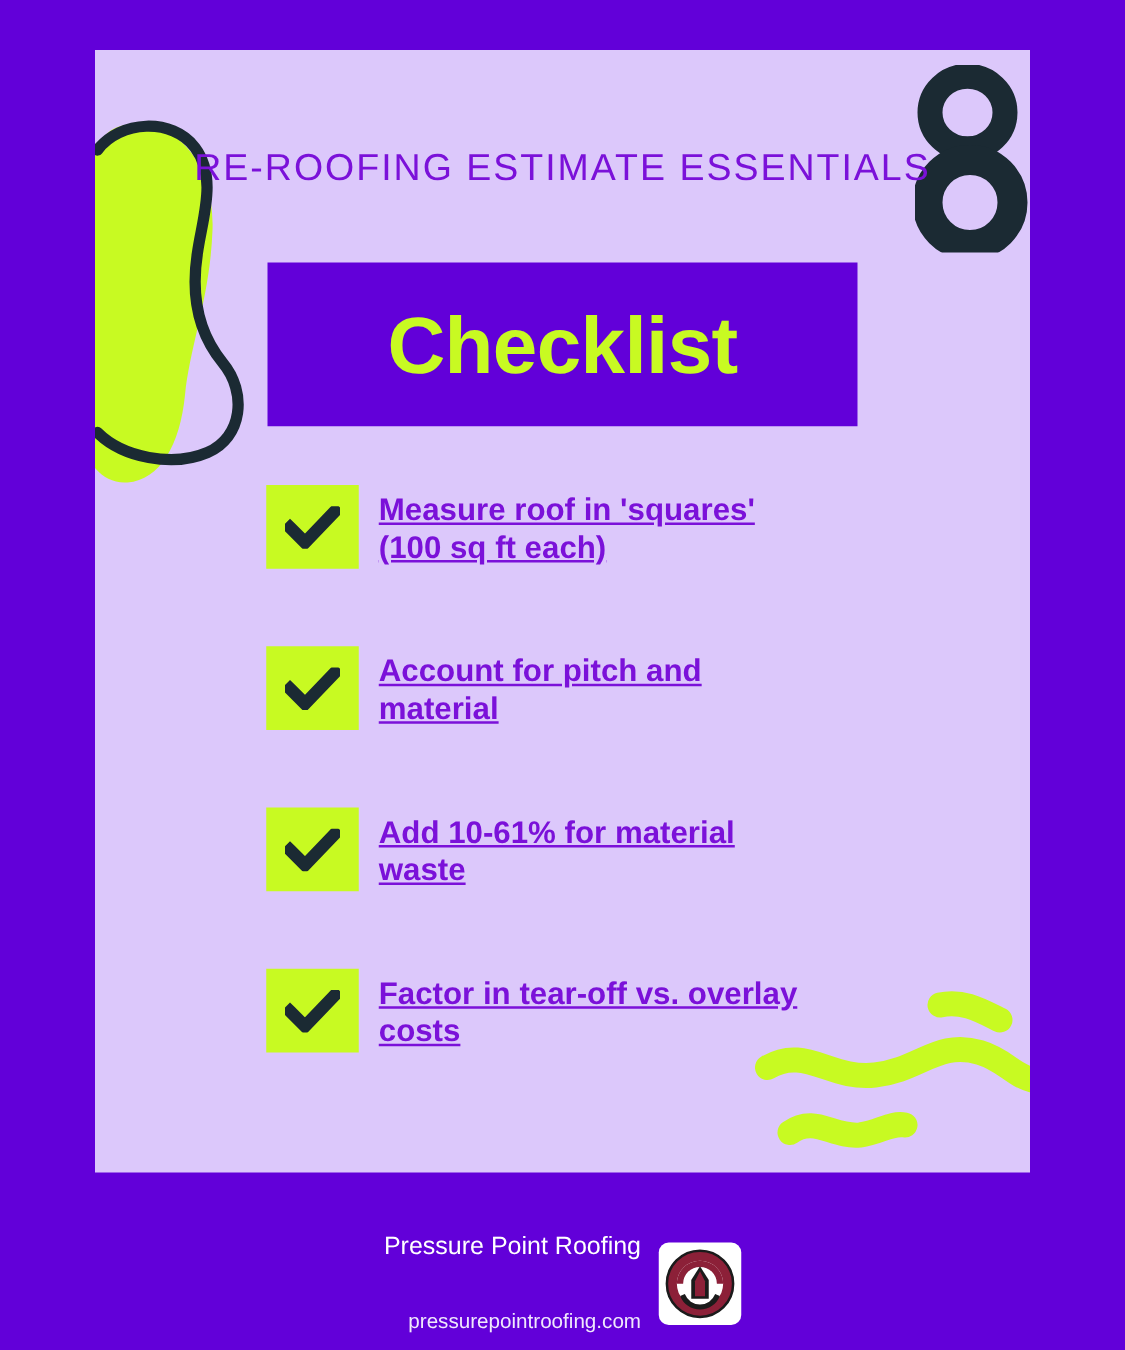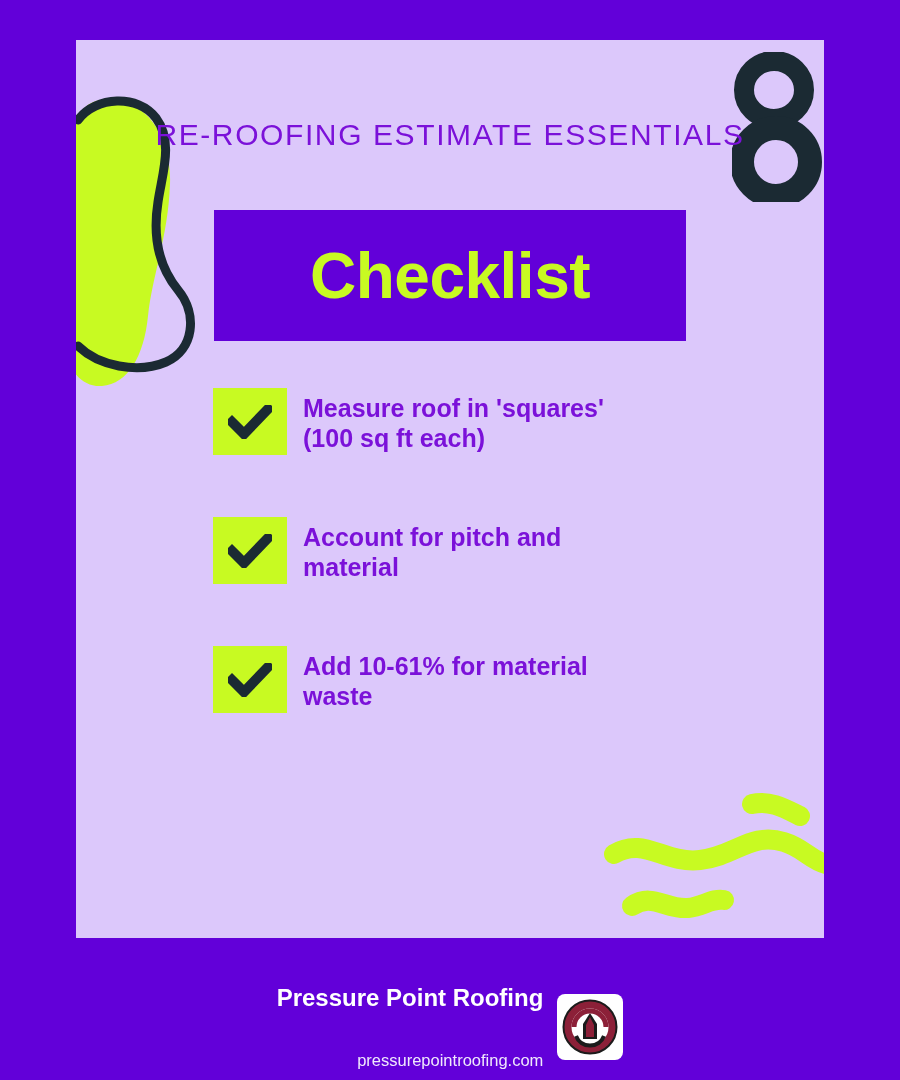--- a/index.html
+++ b/index.html
@@ -94,37 +94,38 @@
   .check-box svg { display: block; }
 
   .check-label {
     color: #7B11D9;
     font-size: 25px;
     font-weight: bold;
     line-height: 1.18;
     padding-top: 6px;
     max-width: 420px;
     white-space: pre-line;
+    text-decoration: underline;
   }
 
   
   #footer {
     position: absolute;
     left: 0; right: 0;
     top: 988px;
     height: 78px;
     display: flex;
     align-items: center;
     justify-content: center;
   }
   #footer-text { text-align: right; margin-right: 14px; }
   #footer-brand {
     color: #FFFFFF;
-    font-size: 24px;
-    font-weight: bold;
+    font-size: 20px;
+    font-weight: normal;
     line-height: 1.25;
   }
   #footer-site {
     color: #F0E8FC;
     font-size: 16.5px;
     line-height: 1.35;
     margin-top: 36px;
   }
   #footer-logo {
     width: 66px; height: 66px;
@@ -208,20 +209,31 @@
         <span>
           <svg width="44" height="34" viewBox="0 0 44 34" aria-hidden="true">
             <path d="M4 17 L16 29 L40 4" fill="none" stroke="#1B2A33" stroke-width="10" stroke-linecap="square" stroke-linejoin="miter"></path>
           </svg>
         </span>
       </div>
       <div class="check-label">Add 10-61% for material
 waste</div>
     </div>
 
+    <div class="check-item">
+      <div class="check-box">
+        <span>
+          <svg width="44" height="34" viewBox="0 0 44 34" aria-hidden="true">
+            <path d="M4 17 L16 29 L40 4" fill="none" stroke="#1B2A33" stroke-width="10" stroke-linecap="square" stroke-linejoin="miter"></path>
+          </svg>
+        </span>
+      </div>
+      <div class="check-label">Factor in tear-off vs. overlay
+costs</div>
+    </div>
 
   </div>
 </div>
 
 <div id="footer">
   <div id="footer-text">
     <div id="footer-brand">Pressure Point Roofing</div>
     <div id="footer-site">pressurepointroofing.com</div>
   </div>
   <div id="footer-logo">

